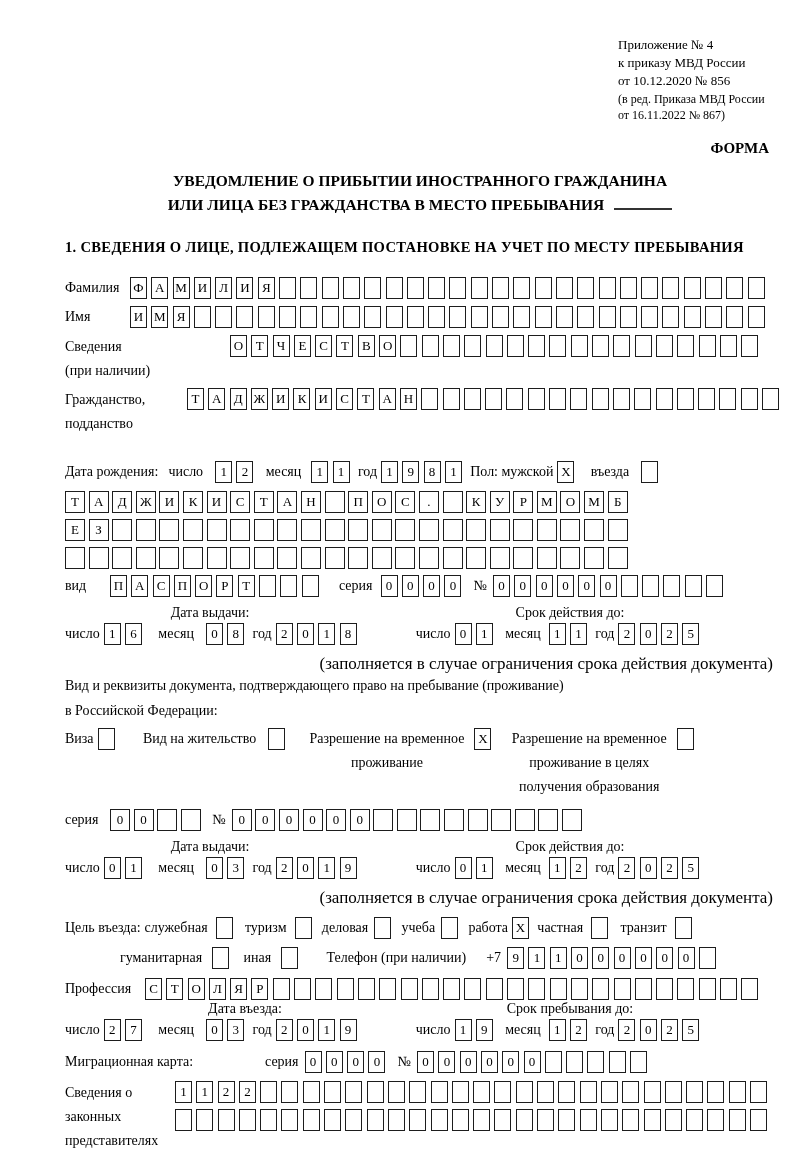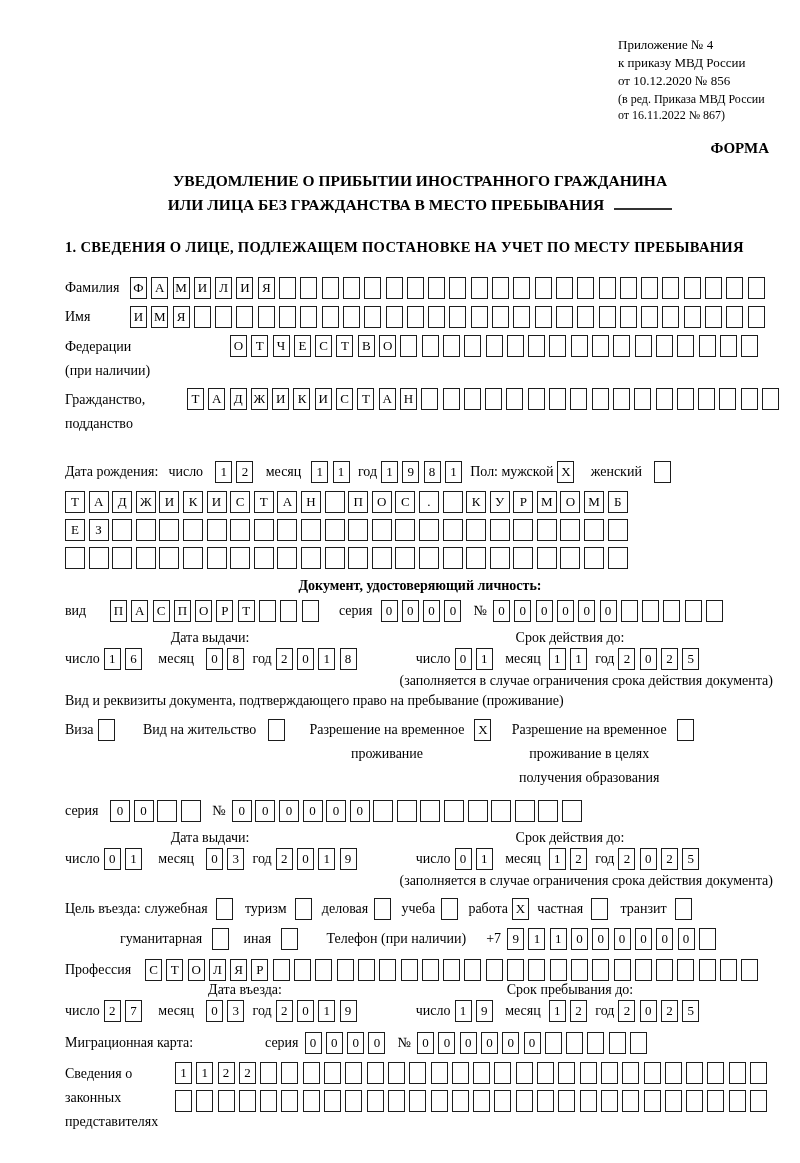--- a/index.html
+++ b/index.html
@@ -21,21 +21,21 @@
   .wide .box{width:20px;margin-right:3.6px;}
   .stack{display:flex;flex-direction:column;}
   .stack .boxes{margin-top:6px;}
   .stack .boxes:first-child{margin-top:0;}
   .ml4{margin-left:4px;} .ml6{margin-left:6px;} .ml8{margin-left:8px;} .ml10{margin-left:10px;} .ml12{margin-left:12px;} .ml16{margin-left:16px;} .ml20{margin-left:20px;} .ml24{margin-left:24px;} .ml50{margin-left:50px;} .ml55{margin-left:55px;}
   .dochead{text-align:center;font-weight:bold;font-size:14px;margin-top:9px;}
   .collbl-l{width:290px;text-align:center;font-size:14px;flex:none;}
   .collbl-r{width:230px;text-align:center;font-size:14px;flex:none;margin-left:100px;}
   .shift-r{padding-left:70px;box-sizing:border-box;}
   .dgroup{display:flex;align-items:center;flex:none;}
-  .note{text-align:right;font-size:14px;margin-top:3px;padding-right:2px;}
+  .note{text-align:right;font-size:17px;margin-top:9px;padding-right:2px;}
   .para{font-size:14px;line-height:1.75;}
   .cb-label{text-align:center;line-height:24px;font-size:14px;flex:none;}
   .cbx{margin-top:1px;}
 </style>
 </head>
 <body>
 
 <div class="page">
 
   <div class="hdr">
@@ -126,21 +126,21 @@
         <span class="box"></span>
         <span class="box"></span>
         <span class="box"></span>
         <span class="box"></span>
         <span class="box"></span>
       </span>
   </div>
 
   <div class="row top">
     <span class="lbl2 w165">
-      <span>Федерации</span><br>
+      <span>Сведения</span><br>
       <span>(при наличии)</span>
     </span>
     <span class="boxes">
         <span class="box">О</span>
         <span class="box">Т</span>
         <span class="box">Ч</span>
         <span class="box">Е</span>
         <span class="box">С</span>
         <span class="box">Т</span>
         <span class="box">В</span>
@@ -218,21 +218,21 @@
     <span class="boxes ml4">
         <span class="box">1</span>
         <span class="box">9</span>
         <span class="box">8</span>
         <span class="box">1</span>
       </span>
     <span class="lbl ml4">Пол: мужской</span>
     <span class="boxes ml4">
         <span class="box">X</span>
       </span>
-    <span class="lbl ml12">женский</span>
+    <span class="lbl ml12">въезда</span>
     <span class="boxes ml12">
         <span class="box"></span>
       </span>
   </div>
 
   <div class="row top" style="margin-top:8px;">
     <span class="stack">
       <span class="boxes wide">
           <span class="box">Т</span>
           <span class="box">А</span>
@@ -307,21 +307,20 @@
           <span class="box"></span>
           <span class="box"></span>
           <span class="box"></span>
           <span class="box"></span>
           <span class="box"></span>
           <span class="box"></span>
         </span>
     </span>
   </div>
 
-  <div class="dochead">Документ, удостоверяющий личность:</div>
 
   <div class="row" style="margin-top:6px;">
     <span class="lbl w45">вид</span>
     <span class="boxes">
         <span class="box">П</span>
         <span class="box">А</span>
         <span class="box">С</span>
         <span class="box">П</span>
         <span class="box">О</span>
         <span class="box">Р</span>
@@ -396,20 +395,21 @@
           <span class="box">2</span>
           <span class="box">5</span>
         </span>
     </div>
   </div>
 
   <div class="note">(заполняется в случае ограничения срока действия документа)</div>
 
   <div class="para">
     <div>Вид и реквизиты документа, подтверждающего право на пребывание (проживание)</div>
+    <div>в Российской Федерации:</div>
   </div>
 
   <div class="row top" style="margin-top:4px;">
     <span class="cb-label">Виза</span>
     <span class="boxes cbx ml4">
         <span class="box"></span>
       </span>
     <span class="cb-label ml24">Вид на жительство</span>
     <span class="boxes cbx ml12">
         <span class="box"></span>

